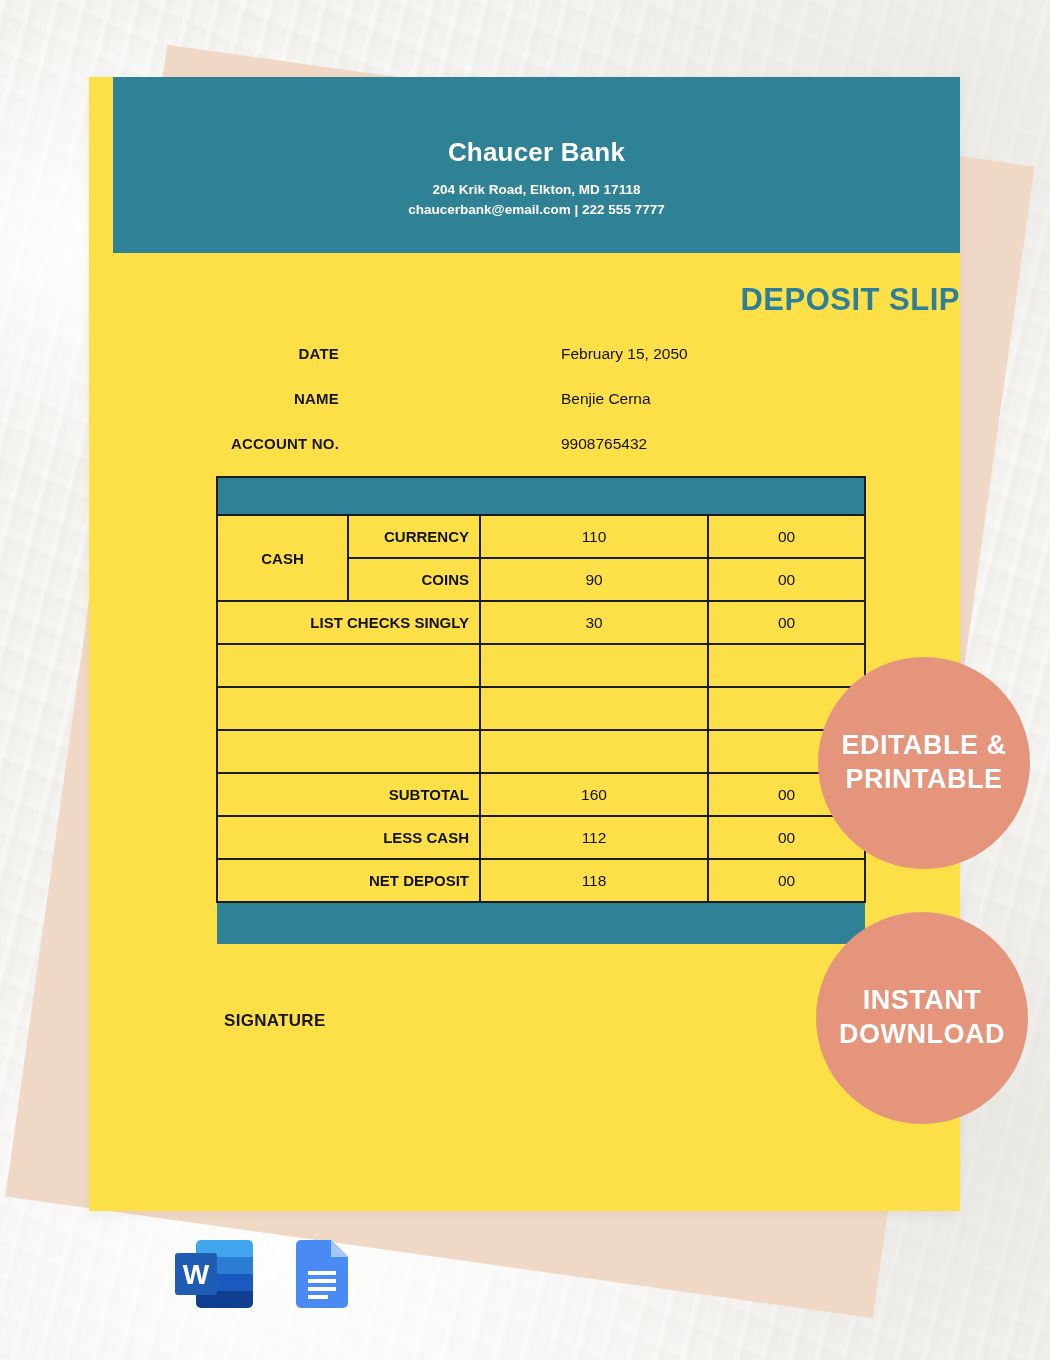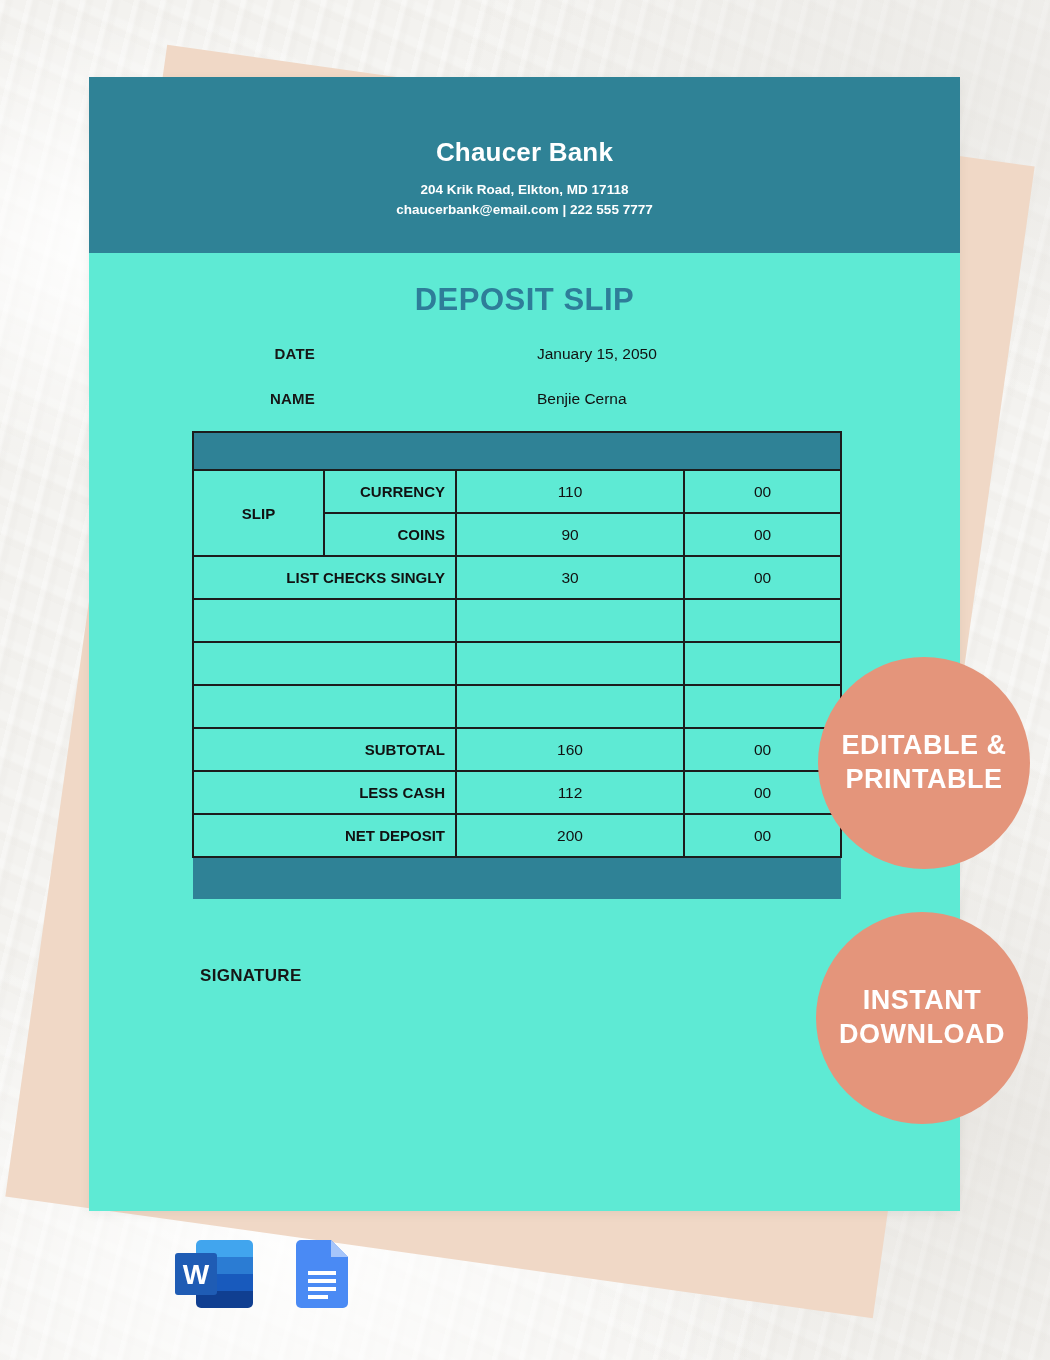--- a/index.html
+++ b/index.html
@@ -35,23 +35,24 @@
     left: 82px; top: 100px;
     width: 876px; height: 1163px;
     background: var(--peach, #f0d8c6);
     transform: rotate(8deg);
     z-index: 1;
   }
   .page {
     position: absolute;
     left: 89px; top: 77px;
     width: 871px; height: 1134px;
-    background: #5eead4;
+    background: #fde047;
     z-index: 2;
     box-shadow: 0 3px 10px rgba(60,50,40,0.07);
+    padding-left: 24px;
   }
   .bank-header {
     height: 176px;
     background: var(--teal, #2f8296);
     color: #ffffff;
     text-align: center;
     padding-top: 60px;
   }
   .bank-name {
     margin: 0 0 12px 0;
@@ -61,21 +62,21 @@
   }
   .bank-line {
     font-size: 13.5px;
     font-weight: bold;
     line-height: 1.5;
   }
   .doc-title {
     margin: 30px 0 0 0;
     height: 34px;
     line-height: 34px;
-    text-align: center;
+    text-align: right;
     font-size: 31px;
     font-weight: bold;
     letter-spacing: 0.5px;
     color: var(--title-teal, #2e7d99);
   }
   .fields { margin-top: 14px; }
   .field-row { display: flex; align-items: center; height: 45px; }
   .field-label {
     width: 226px;
     text-align: right;
@@ -169,41 +170,45 @@
       <h1 class="bank-name">Chaucer Bank</h1>
       <div class="bank-line">204 Krik Road, Elkton, MD 17118</div>
       <div class="bank-line">chaucerbank@email.com | 222 555 7777</div>
     </header>
 
     <h2 class="doc-title">DEPOSIT SLIP</h2>
 
     <div class="fields">
       <div class="field-row">
         <div class="field-label">DATE</div>
-        <div class="field-value">January 15, 2050</div>
+        <div class="field-value">February 15, 2050</div>
       </div>
       <div class="field-row">
         <div class="field-label">NAME</div>
         <div class="field-value">Benjie Cerna</div>
+      </div>
+      <div class="field-row">
+        <div class="field-label">ACCOUNT NO.</div>
+        <div class="field-value">9908765432</div>
       </div>
     </div>
 
     <table class="deposit-table">
       <colgroup>
         <col style="width:131px">
           <col style="width:132px">
           <col style="width:228px">
           <col style="width:157px">
       </colgroup>
       <tbody>
         <tr>
           <td class="band-top" colspan="4"></td>
         </tr>
         <tr>
-          <td class="cash" rowspan="2">SLIP</td>
+          <td class="cash" rowspan="2">CASH</td>
           <td class="lbl">CURRENCY</td>
           <td class="num">110</td>
           <td class="num">00</td>
         </tr>
         <tr>
           <td class="lbl">COINS</td>
           <td class="num">90</td>
           <td class="num">00</td>
         </tr>
         <tr>
@@ -231,21 +236,21 @@
           <td class="num">160</td>
           <td class="num">00</td>
         </tr>
         <tr>
           <td class="lbl" colspan="2">LESS CASH</td>
           <td class="num">112</td>
           <td class="num">00</td>
         </tr>
         <tr>
           <td class="lbl" colspan="2">NET DEPOSIT</td>
-          <td class="num">200</td>
+          <td class="num">118</td>
           <td class="num">00</td>
         </tr>
         <tr>
           <td class="band-bottom" colspan="4"></td>
         </tr>
       </tbody>
     </table>
 
     <div class="signature">SIGNATURE</div>
 

